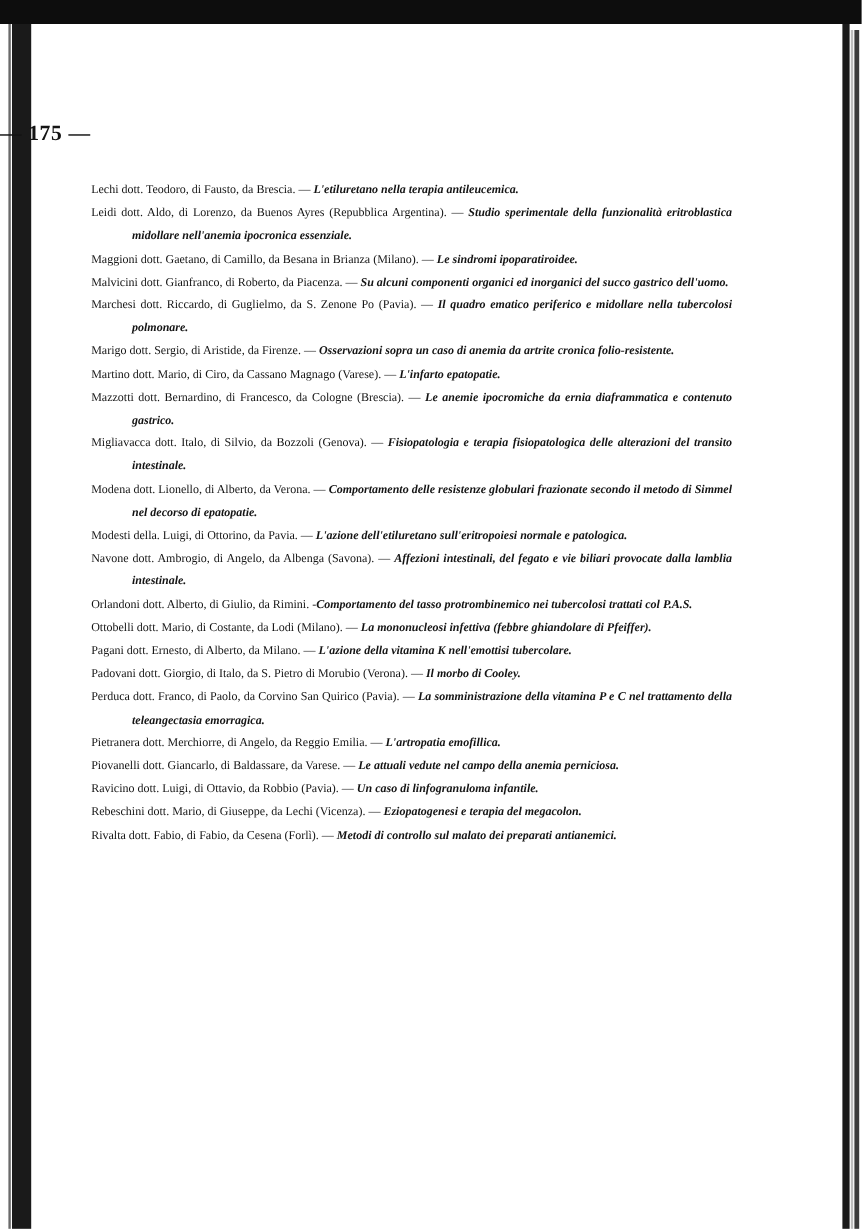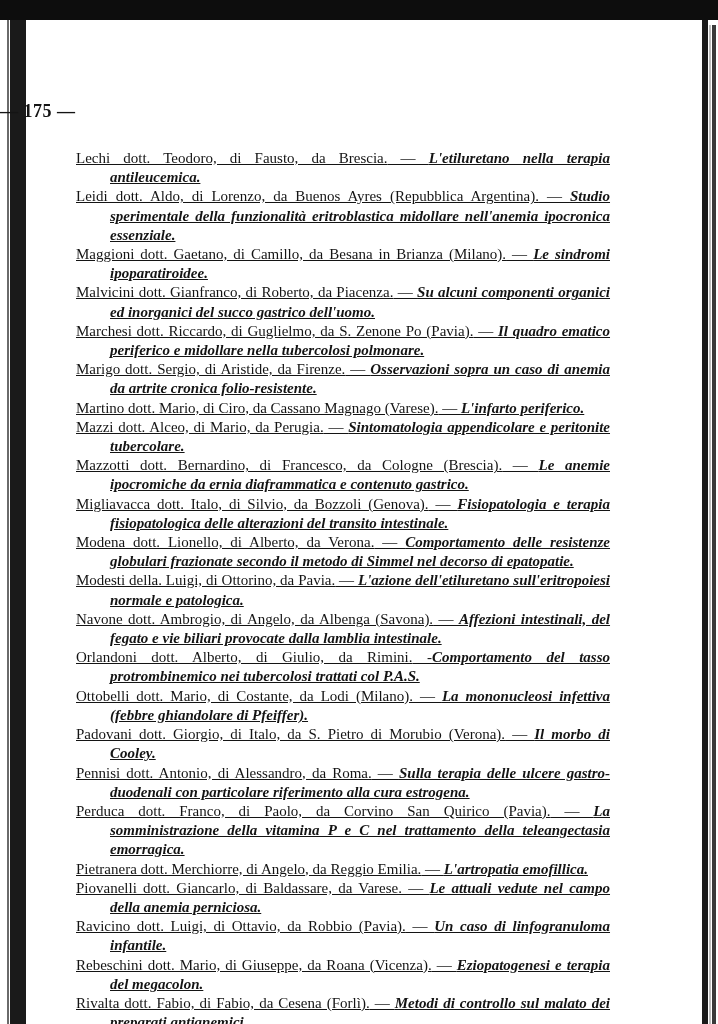--- a/index.html
+++ b/index.html
@@ -15,24 +15,23 @@
   .right-edge { position: absolute; left: 702px; top: 20px; width: 6px; height: 1004px; background: #1a1a1a; }
   .right-edge2 { position: absolute; left: 712px; top: 25px; width: 4px; height: 999px; background: #3a3a3a; }
   .right-edge3 { position: absolute; left: 709px; top: 25px; width: 2px; height: 999px; background: #bdbdbd; }
 
   .page-number {
     position: absolute; top: 101px; left: 0; width: 718px; text-align: left;
     font-size: 18px; font-weight: bold; letter-spacing: 0.5px;
   }
   .entries { position: absolute; left: 76px; top: 149px; width: 534px; }
   .entry {
-    font-size: 15px; line-height: 19.2px;
+    font-size: 10px; line-height: 19.2px;
     padding-left: 34px; text-indent: -34px;
     text-align: justify;
-    text-decoration: underline;
   }
   .entry .title { font-style: italic; font-weight: bold; }
   .entry .sep { }
 </style>
 </head>
 <body>
 
 <div class="top-bar"></div>
 <div class="left-edge-thin"></div>
 <div class="left-edge"></div>
@@ -42,30 +41,29 @@
 
 <div class="page-number">— 175 —</div>
 
 <div class="entries" id="entries">
     <div class="entry"><span class="author">Lechi dott. Teodoro, di Fausto, da Brescia.</span><span class="sep"> — </span><span class="title">L'etiluretano nella terapia antileucemica.</span></div>
     <div class="entry"><span class="author">Leidi dott. Aldo, di Lorenzo, da Buenos Ayres (Repubblica Argentina).</span><span class="sep"> — </span><span class="title">Studio sperimentale della funzionalità eritroblastica midollare nell'anemia ipocronica essenziale.</span></div>
     <div class="entry"><span class="author">Maggioni dott. Gaetano, di Camillo, da Besana in Brianza (Milano).</span><span class="sep"> — </span><span class="title">Le sindromi ipoparatiroidee.</span></div>
     <div class="entry"><span class="author">Malvicini dott. Gianfranco, di Roberto, da Piacenza.</span><span class="sep"> — </span><span class="title">Su alcuni componenti organici ed inorganici del succo gastrico dell'uomo.</span></div>
     <div class="entry"><span class="author">Marchesi dott. Riccardo, di Guglielmo, da S. Zenone Po (Pavia).</span><span class="sep"> — </span><span class="title">Il quadro ematico periferico e midollare nella tubercolosi polmonare.</span></div>
     <div class="entry"><span class="author">Marigo dott. Sergio, di Aristide, da Firenze.</span><span class="sep"> — </span><span class="title">Osservazioni sopra un caso di anemia da artrite cronica folio-resistente.</span></div>
-    <div class="entry"><span class="author">Martino dott. Mario, di Ciro, da Cassano Magnago (Varese).</span><span class="sep"> — </span><span class="title">L'infarto periferico.</span></div>
-    <div class="entry"><span class="author">Mazzi dott. Alceo, di Mario, da Perugia.</span><span class="sep"> — </span><span class="title">Sintomatologia appendicolare e peritonite tubercolare.</span></div>
+    <div class="entry"><span class="author">Martino dott. Mario, di Ciro, da Cassano Magnago (Varese).</span><span class="sep"> — </span><span class="title">L'infarto epatopatie.</span></div>
     <div class="entry"><span class="author">Mazzotti dott. Bernardino, di Francesco, da Cologne (Brescia).</span><span class="sep"> — </span><span class="title">Le anemie ipocromiche da ernia diaframmatica e contenuto gastrico.</span></div>
     <div class="entry"><span class="author">Migliavacca dott. Italo, di Silvio, da Bozzoli (Genova).</span><span class="sep"> — </span><span class="title">Fisiopatologia e terapia fisiopatologica delle alterazioni del transito intestinale.</span></div>
     <div class="entry"><span class="author">Modena dott. Lionello, di Alberto, da Verona.</span><span class="sep"> — </span><span class="title">Comportamento delle resistenze globulari frazionate secondo il metodo di Simmel nel decorso di epatopatie.</span></div>
     <div class="entry"><span class="author">Modesti della. Luigi, di Ottorino, da Pavia.</span><span class="sep"> — </span><span class="title">L'azione dell'etiluretano sull'eritropoiesi normale e patologica.</span></div>
     <div class="entry"><span class="author">Navone dott. Ambrogio, di Angelo, da Albenga (Savona).</span><span class="sep"> — </span><span class="title">Affezioni intestinali, del fegato e vie biliari provocate dalla lamblia intestinale.</span></div>
     <div class="entry"><span class="author">Orlandoni dott. Alberto, di Giulio, da Rimini.</span><span class="sep"> -</span><span class="title">Comportamento del tasso protrombinemico nei tubercolosi trattati col P.A.S.</span></div>
     <div class="entry"><span class="author">Ottobelli dott. Mario, di Costante, da Lodi (Milano).</span><span class="sep"> — </span><span class="title">La mononucleosi infettiva (febbre ghiandolare di Pfeiffer).</span></div>
+    <div class="entry"><span class="author">Pagani dott. Ernesto, di Alberto, da Milano.</span><span class="sep"> — </span><span class="title">L'azione della vitamina K nell'emottisi tubercolare.</span></div>
     <div class="entry"><span class="author">Padovani dott. Giorgio, di Italo, da S. Pietro di Morubio (Verona).</span><span class="sep"> — </span><span class="title">Il morbo di Cooley.</span></div>
-    <div class="entry"><span class="author">Pennisi dott. Antonio, di Alessandro, da Roma.</span><span class="sep"> — </span><span class="title">Sulla terapia delle ulcere gastro-duodenali con particolare riferimento alla cura estrogena.</span></div>
     <div class="entry"><span class="author">Perduca dott. Franco, di Paolo, da Corvino San Quirico (Pavia).</span><span class="sep"> — </span><span class="title">La somministrazione della vitamina P e C nel trattamento della teleangectasia emorragica.</span></div>
     <div class="entry"><span class="author">Pietranera dott. Merchiorre, di Angelo, da Reggio Emilia.</span><span class="sep"> — </span><span class="title">L'artropatia emofillica.</span></div>
     <div class="entry"><span class="author">Piovanelli dott. Giancarlo, di Baldassare, da Varese.</span><span class="sep"> — </span><span class="title">Le attuali vedute nel campo della anemia perniciosa.</span></div>
     <div class="entry"><span class="author">Ravicino dott. Luigi, di Ottavio, da Robbio (Pavia).</span><span class="sep"> — </span><span class="title">Un caso di linfogranuloma infantile.</span></div>
-    <div class="entry"><span class="author">Rebeschini dott. Mario, di Giuseppe, da Roana (Vicenza).</span><span class="sep"> — </span><span class="title">Eziopatogenesi e terapia del megacolon.</span></div>
+    <div class="entry"><span class="author">Rebeschini dott. Mario, di Giuseppe, da Lechi (Vicenza).</span><span class="sep"> — </span><span class="title">Eziopatogenesi e terapia del megacolon.</span></div>
     <div class="entry"><span class="author">Rivalta dott. Fabio, di Fabio, da Cesena (Forlì).</span><span class="sep"> — </span><span class="title">Metodi di controllo sul malato dei preparati antianemici.</span></div>
   </div>
 
 </body></html>

